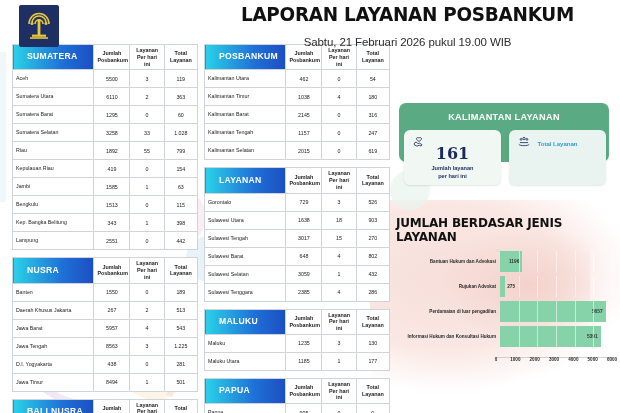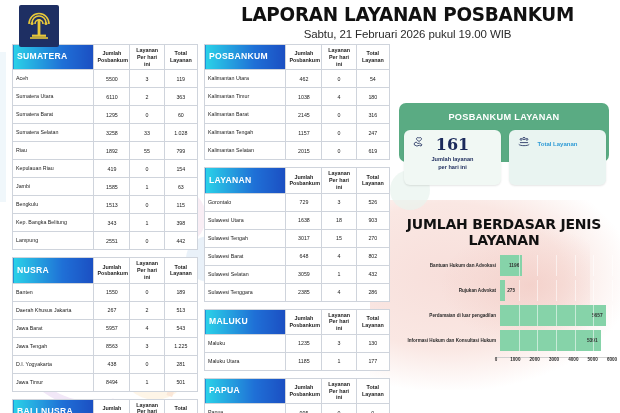--- a/index.html
+++ b/index.html
@@ -63,21 +63,21 @@
   .header{
     position:absolute;left:200px;top:4px;width:415px;text-align:center;z-index:3;
   }
   .title{
     font-family:"DejaVu Sans", sans-serif;
     font-weight:bold;font-size:20px;letter-spacing:-0.3px;
     color:#111111;margin:0;line-height:1.05;
     transform:scaleX(0.92);
   }
   .subtitle{
-    font-size:11.5px;color:#2b2b2b;margin-top:3px;letter-spacing:-0.1px;
+    font-size:11.5px;color:#2b2b2b;margin-top:11px;letter-spacing:-0.1px;
   }
 
   
   .col{position:absolute;z-index:2;}
   .col-a{left:12px;top:44px;width:186px;}
   .col-b{left:204px;top:44px;width:186px;}
 
   table.tbl{
     border-collapse:collapse;width:100%;background:#ffffff;
     margin-bottom:7px;
@@ -92,21 +92,21 @@
   table.tbl thead th{
     font-weight:bold;text-align:center;vertical-align:middle;
     line-height:1.25;
     background:#ffffff;
     font-size:5.4px;
     height:17px;
   }
   table.tbl thead th.region{
     background:linear-gradient(90deg,#2ad2e8 0%,#1f6fd6 62%,#1b4fc2 100%);
     color:#ffffff;font-size:8.6px;letter-spacing:.3px;
-    text-align:left;padding-left:4px;border-color:#cfd4dc;
+    text-align:left;padding-left:14px;border-color:#cfd4dc;
     line-height:1.12;
   }
   table.tbl tbody td{height:13px;}
   table.tbl tbody td.name{text-align:left;font-size:5.3px;line-height:1.25;}
   table.tbl tbody td.num{text-align:center;font-size:5.3px;}
 
   
   col.c1{width:44%}
   col.c2{width:19.5%}
   col.c3{width:18.5%}
@@ -128,33 +128,33 @@
   .card{
     flex:1;background:#f1f8f4;border-radius:6px;position:relative;
     box-shadow:0 1px 2px rgba(0,0,0,.10);
     padding:5px 4px 4px 4px;
   }
   .card.alt{background:#e9f4f1;}
   .card .ico{position:absolute;left:8px;top:5px;}
   .card .big{
     font-family:"DejaVu Serif", serif;
     font-weight:bold;font-size:16px;color:#1b2a5b;
-    text-align:center;margin-top:2px;line-height:1;
+    text-align:center;margin-top:11px;line-height:1;
   }
   .card .cap{
     text-align:center;font-size:5.6px;font-weight:bold;color:#1b2a5b;
     line-height:1.35;margin-top:3px;
   }
   .card.alt .cap{color:#2f9bd6;font-size:6px;margin-top:5px;}
 
   
   .chart-wrap{position:absolute;left:396px;top:216px;width:216px;height:142px;z-index:3;}
   .chart-title{
-    text-align:center;font-family:"DejaVu Sans", sans-serif;
-    font-weight:bold;font-size:14px;color:#111;letter-spacing:-.2px;margin-bottom:7px;
+    text-align:left;font-family:"DejaVu Sans", sans-serif;
+    font-weight:bold;font-size:12px;color:#111;letter-spacing:-.2px;margin-bottom:7px;
   }
   .chart-body{position:relative;height:104px;}
   .row{display:flex;align-items:center;height:21px;margin-bottom:4px;}
   .rlabel{
     width:100px;text-align:right;padding-right:4px;
     font-size:4.6px;font-weight:bold;color:#2a2a2a;line-height:1.2;
   }
   .rbarzone{flex:1;position:relative;height:100%;}
   .rbar{
     position:absolute;left:0;top:0;height:100%;
@@ -515,21 +515,21 @@
           <td class="name">Papua</td>
           <td class="num">995</td>
           <td class="num">0</td>
           <td class="num">0</td>
         </tr>
       </tbody>
     </table>
   </div>
 
 <div class="panel-green">
-  <div class="ptitle">POSBANKUM LAYANAN</div>
+  <div class="ptitle">KALIMANTAN LAYANAN</div>
 </div>
 <div class="cards">
   <div class="card">
     <span class="ico">
       <svg width="14" height="14" viewBox="0 0 24 24" fill="none" stroke="#1b2a5b" stroke-width="1.4">
         <path d="M12 5.5c1-1.6 3.6-1.4 4.3.4.6 1.6-1 3.1-4.3 5.1-3.3-2-4.9-3.5-4.3-5.1.7-1.8 3.3-2 4.3-.4z"></path>
         <path d="M4 14l3-2 3 2.5 3-.5 4 2.5-1.5 2.5-3-1.5-4 1.5-4.5-2z"></path>
       </svg>
     </span>
     <div class="big">161</div>

